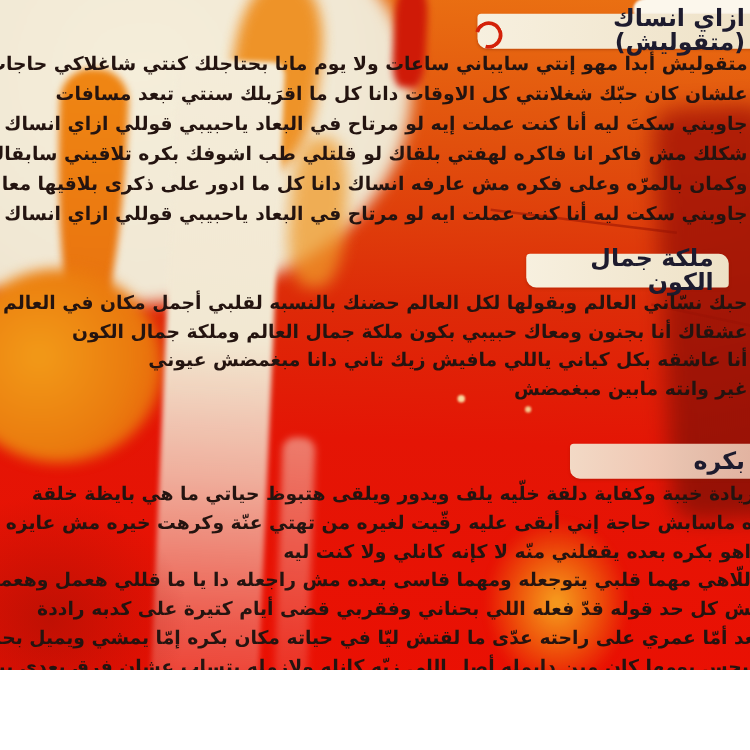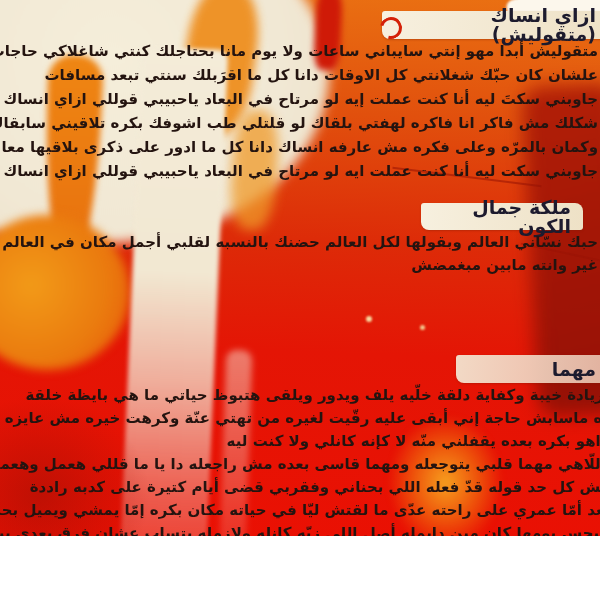--- a/index.html
+++ b/index.html
@@ -103,27 +103,29 @@
       <p>جاوبني سكت ليه أنا كنت عملت ايه  لو مرتاح في البعاد ياحبيبي قوللي ازاي انساك</p>
     </div>
   </section>
 
   <section>
     <div class="strip strip-2">
       <h2>ملكة جمال الكون</h2>
     </div>
     <div class="lyrics lyrics-2">
       <p>حبك نسّاني العالم وبقولها لكل العالم حضنك بالنسبه لقلبي أجمل مكان في العالم</p>
+      <p>عشقاك أنا بجنون ومعاك حبيبي بكون ملكة جمال العالم وملكة جمال الكون</p>
+      <p>أنا عاشقه بكل كياني ياللي مافيش زيك تاني دانا مبغمضش عيوني</p>
       <p>غير وانته مابين مبغمضش</p>
     </div>
   </section>
 
   <section>
     <div class="strip strip-3">
-      <h2>مهما</h2>
+      <h2>بكره</h2>
     </div>
     <div class="lyrics lyrics-3">
       <p>بزيادة خيبة وكفاية دلقة خلّيه يلف ويدور ويلقى هتبوظ حياتي ما هي بايظة خلقة</p>
       <p>ده ماسابش حاجة إني أبقى عليه رقّيت لغيره من تهتي عنّة وكرهت خيره مش عايزه منّة</p>
       <p>واهو بكره بعده يقفلني منّه لا كإنه كانلي ولا كنت ليه</p>
       <p>وللّاهي مهما قلبي يتوجعله  ومهما قاسى بعده مش راجعله دا يا ما قللي هعمل وهعمل</p>
       <p>مش كل حد قوله قدّ فعله اللي بحناني وفقربي قضى أيام كتيرة على كدبه راددة</p>
       <p>بعد أمّا عمري على راحته  عدّى ما لقتش ليّا في حياته مكان بكره  إمّا يمشي ويميل بحمله</p>
       <p>هيحس يومها كان مين دايمله أصل اللي زيّه كانله ولازمله يتساب عشان فرق بعدي يبان</p>
     </div>

